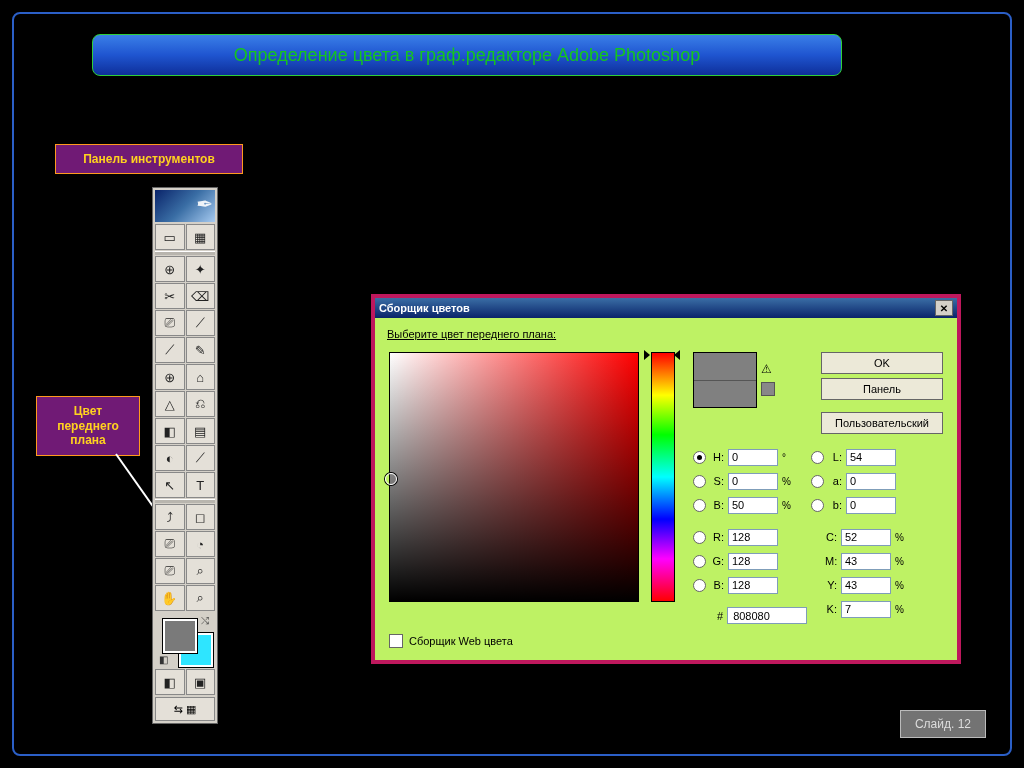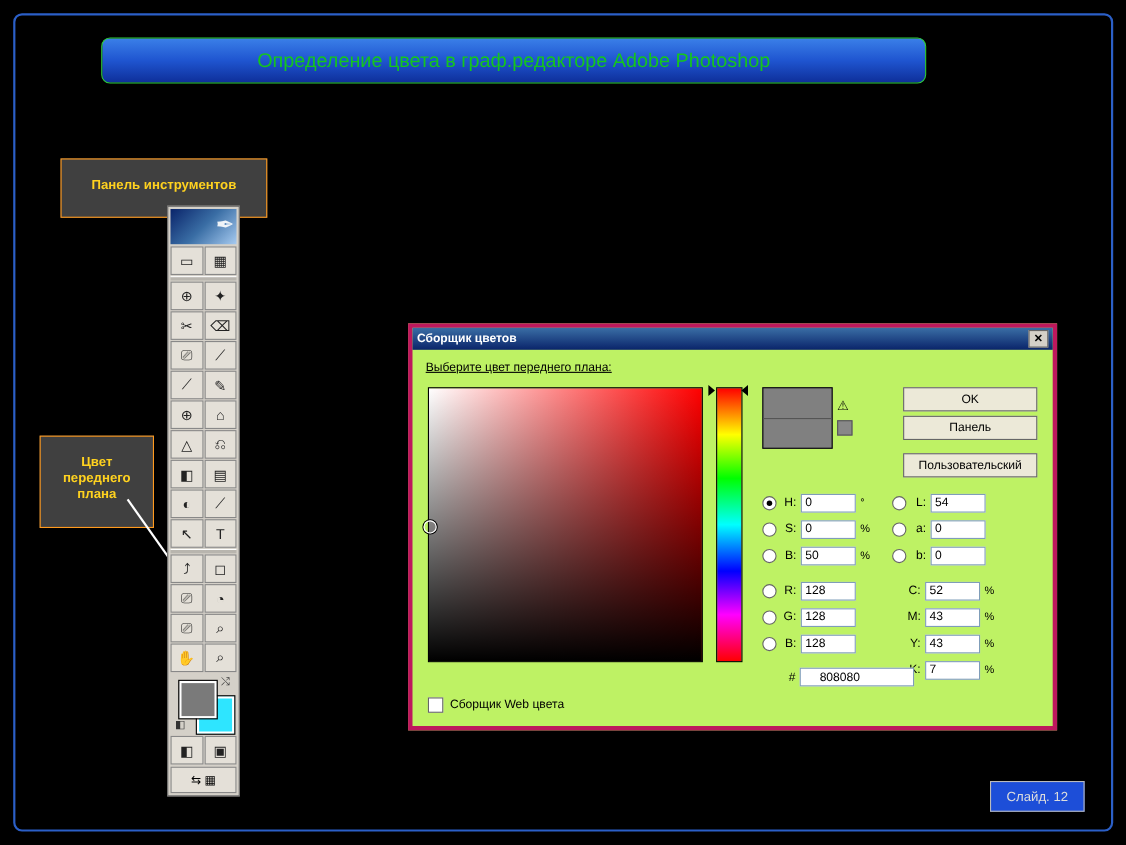--- a/index.html
+++ b/index.html
@@ -28,41 +28,41 @@
     border: 1px solid #2fcf3a;
     border-radius: 8px;
     display: flex;
     align-items: center;
     justify-content: center;
     color: #15c51e;
     font-size: 18px;
   }
   .label-box {
     position: absolute;
-    background: #404040;
+    background: #701a75;
     border: 1px solid #ff9a1e;
     color: #ffd21f;
     font-size: 12px;
     font-weight: bold;
     display: flex;
-    align-items: flex-start;
+    align-items: center;
     justify-content: center;
     text-align: center;
-    padding: 16px 8px;
+    padding: 4px 8px;
   }
   .tools-label { top: 144px; left: 55px; width: 170px; height: 20px; }
   .fg-label { top: 396px; left: 36px; width: 86px; height: 50px; font-size:12px; line-height:1.2;}
   .slide-num {
     position: absolute;
     bottom: 30px; right: 38px;
     border: 1px solid #bbb;
     color: #ddd;
     font-size: 12px;
     padding: 6px 14px;
-    background: #1d4ed8;
+    background: #737373;
     margin-top: 34px;
   }
 
   
   .toolbar {
     position: absolute;
     top: 187px;
     left: 152px;
     width: 60px;
     background: #d4d0c8;
@@ -218,21 +218,21 @@
   .num-label2 { width:12px; text-align:right;}
   .num-input {
     width:42px; height:15px; border:1px solid #7f9db9; background:#fff;
     font-size:11px; padding:0 3px; text-align:left;
   }
   .unit { width:14px; font-size:10px;}
 
   .webonly { position:absolute; bottom:12px; left:14px; display:flex; align-items:center; gap:6px;}
   .checkbox { width:12px;height:12px;border:1px solid #666;background:#fff;}
   .hexrow { position:absolute; bottom: 36px; left: 342px; display:flex;align-items:center;gap:4px;}
-  .hex-input { width:68px; height:15px; border:1px solid #7f9db9;background:#fff;font-size:11px;padding:0 17px;}
+  .hex-input { width:68px; height:15px; border:1px solid #7f9db9;background:#fff;font-size:11px;padding:0 5px;}
 </style>
 </head>
 <body>
 
 <div class="frame"></div>
 
 <div class="title-bar">
   <span>Определение цвета в граф.редакторе Adobe Photoshop</span>
 </div>
 

